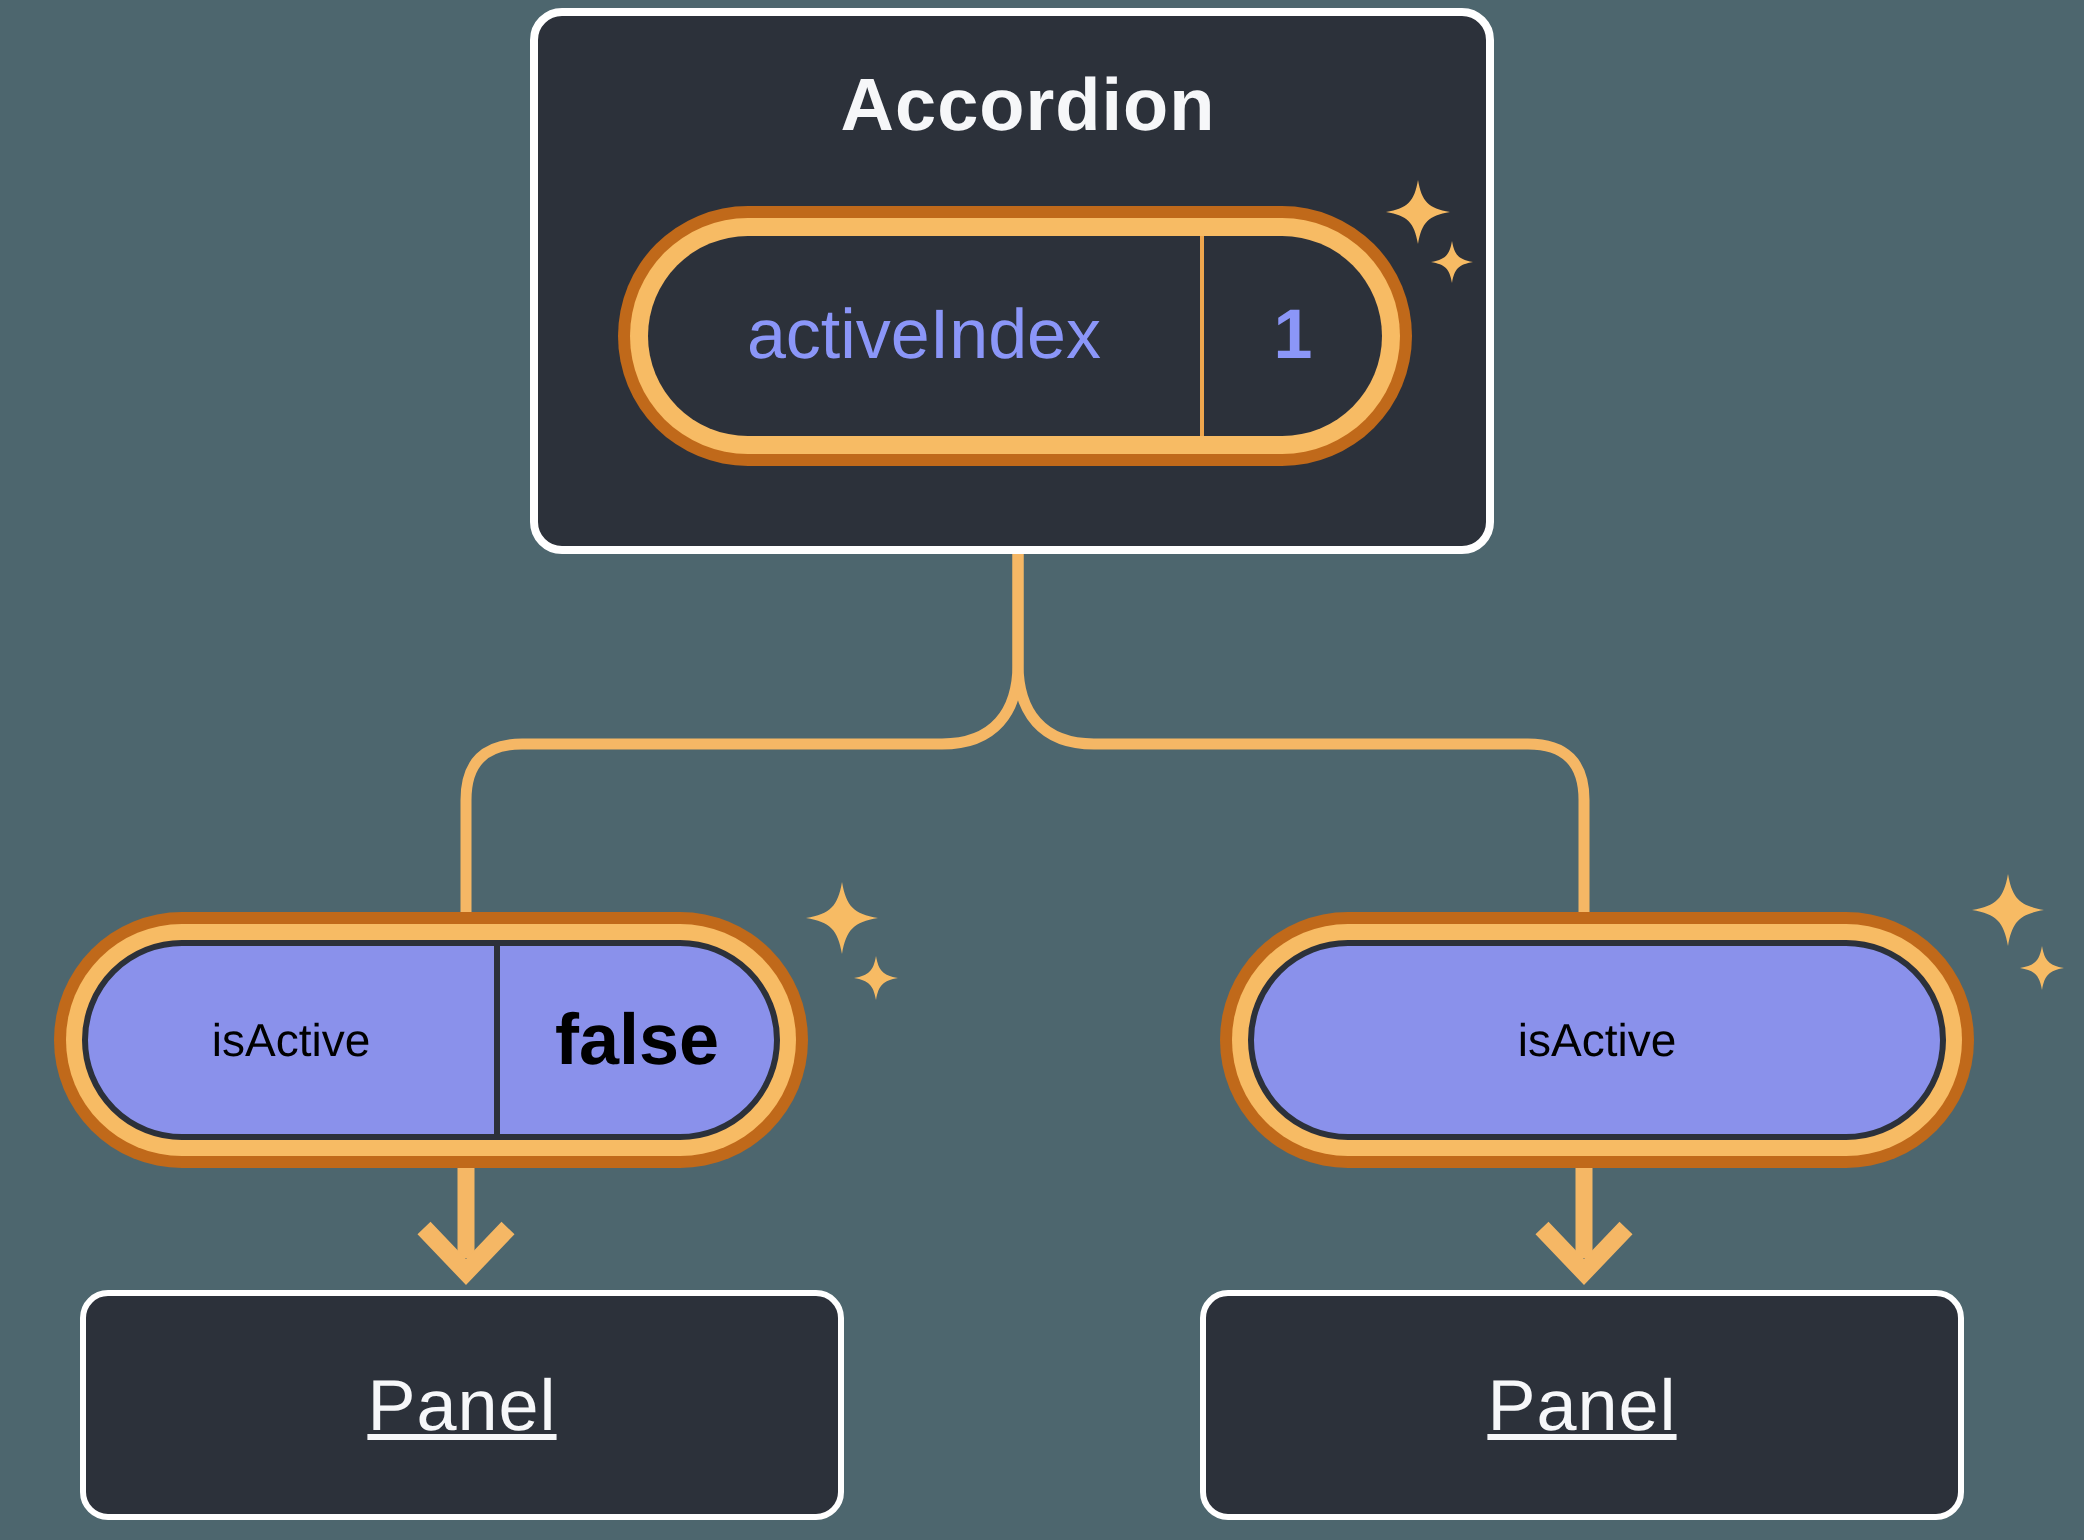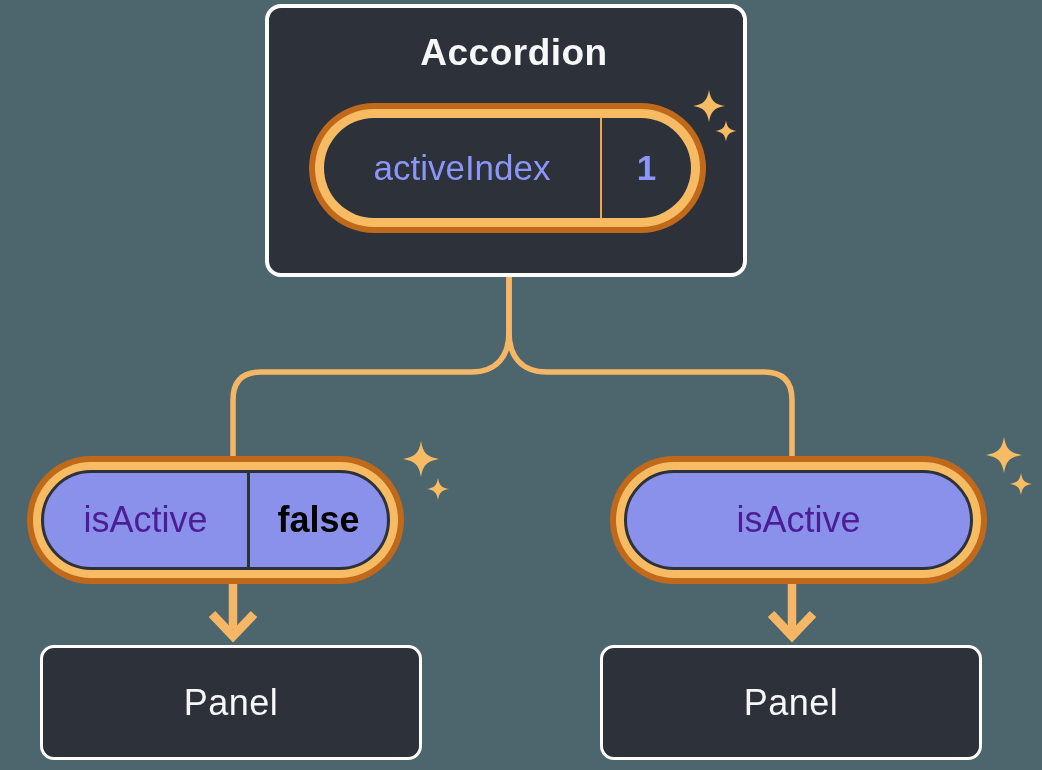--- a/index.html
+++ b/index.html
@@ -34,21 +34,21 @@
     color:#F6F7F9;
     font-size:37px;
     font-weight:600;
     letter-spacing:.5px;
     padding-left:16px;
   }
   .panel-box{
     top:645px;width:382px;height:115px;
     border-width:3px;border-radius:14px;
     display:flex;align-items:center;justify-content:center;
-    color:#F6F7F9;font-size:36px;font-weight:500;letter-spacing:.5px;
+    color:#F6F7F9;font-size:36px;font-weight:500;letter-spacing:.5px;text-decoration:underline;
   }
   .panel-left{left:40px;}
   .panel-right{left:600px;}
 
   
   .pill-outer{
     position:absolute;
     background:#C0691A;
     border-radius:999px;
     padding:6px;
@@ -78,21 +78,21 @@
   .state-pill .cell-label{flex:1;color:#8B96F8;font-size:35px;}
   .state-pill .cell-value{
     width:89px;color:#8B96F8;font-size:35px;font-weight:700;
     border-left:2px solid #EFA64D;
   }
 
   
   .prop-pill{top:456px;width:377px;height:128px;}
   .prop-pill .pill-mid{padding:8px;}
   .prop-pill .pill-inner{background:#8A91EB;border:3px solid #2C313A;}
-  .prop-pill .cell-label{flex:1;color:#4c1d95;font-size:36px;}
+  .prop-pill .cell-label{flex:1;color:#000000;font-size:23px;}
   .prop-pill .cell-value{
     width:137px;color:#000000;font-size:36px;font-weight:700;
     border-left:3px solid #2C313A;
     text-align:right;
   }
   .prop-pill-left{left:27px;}
   .prop-pill-right{left:610px;}
 
   .sparkles{position:absolute;left:0;top:0;width:1042px;height:770px;z-index:4;pointer-events:none;}
 </style>

